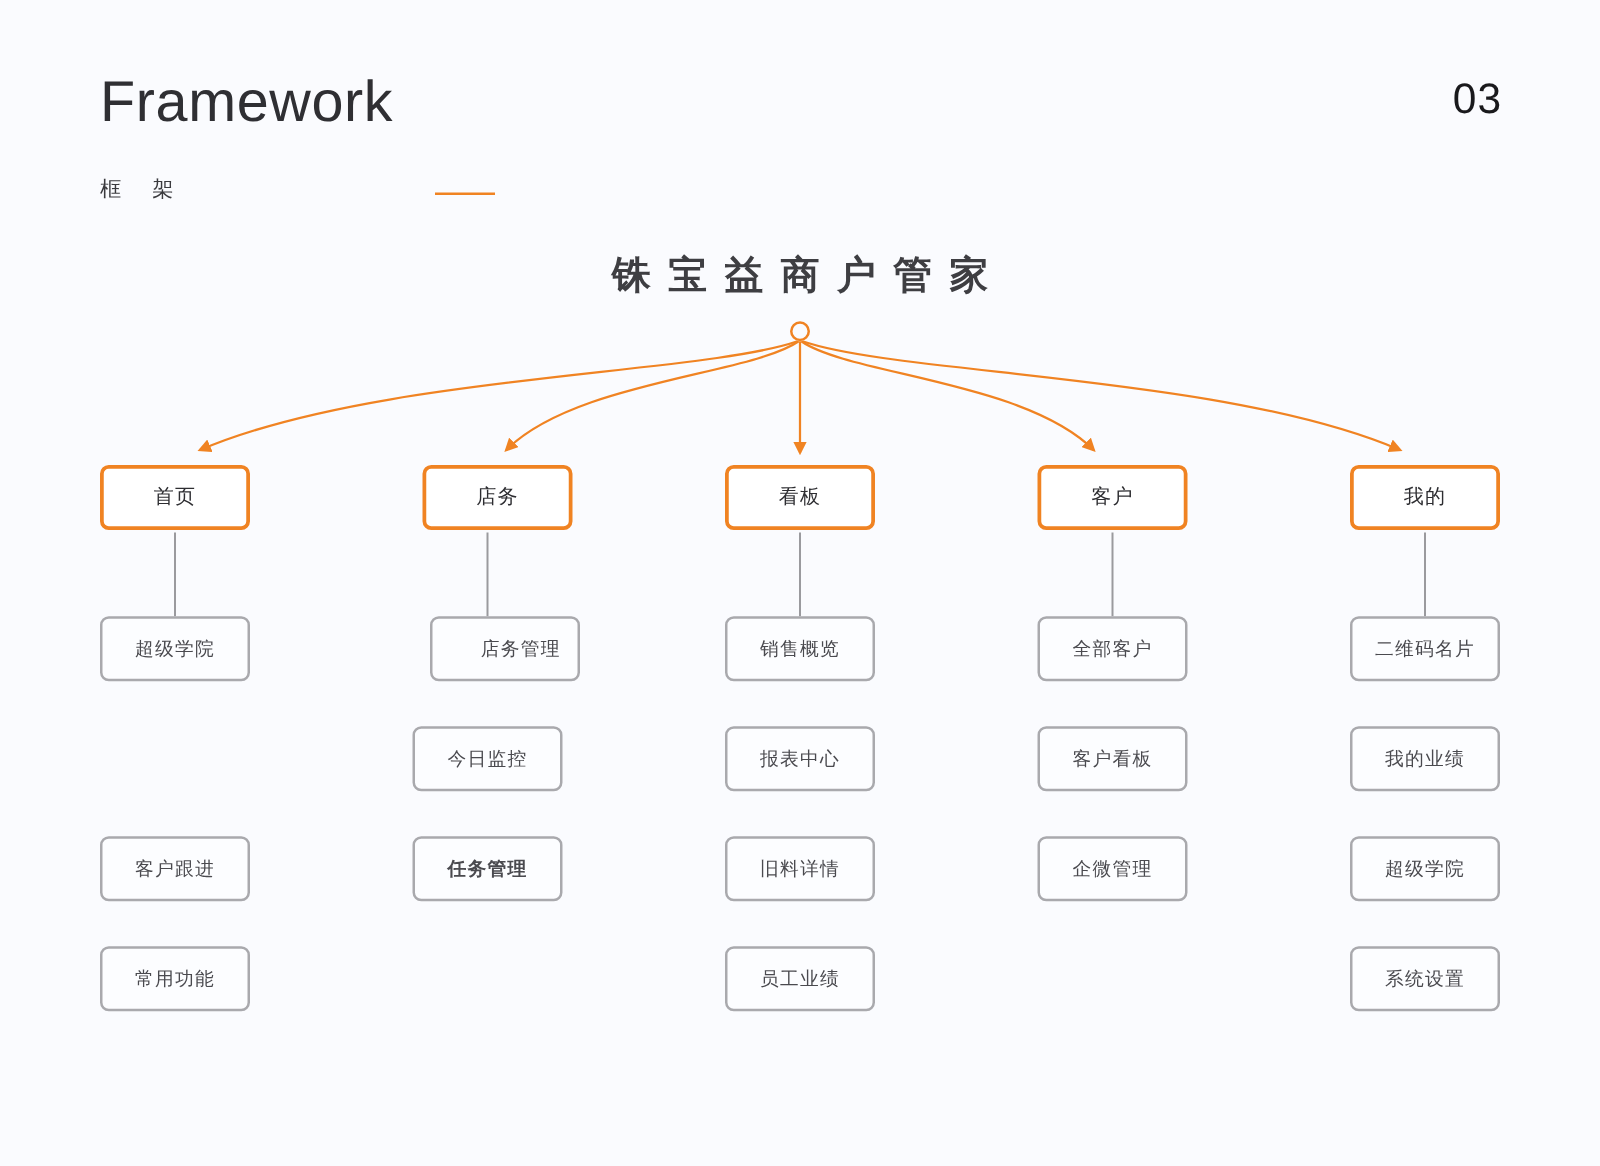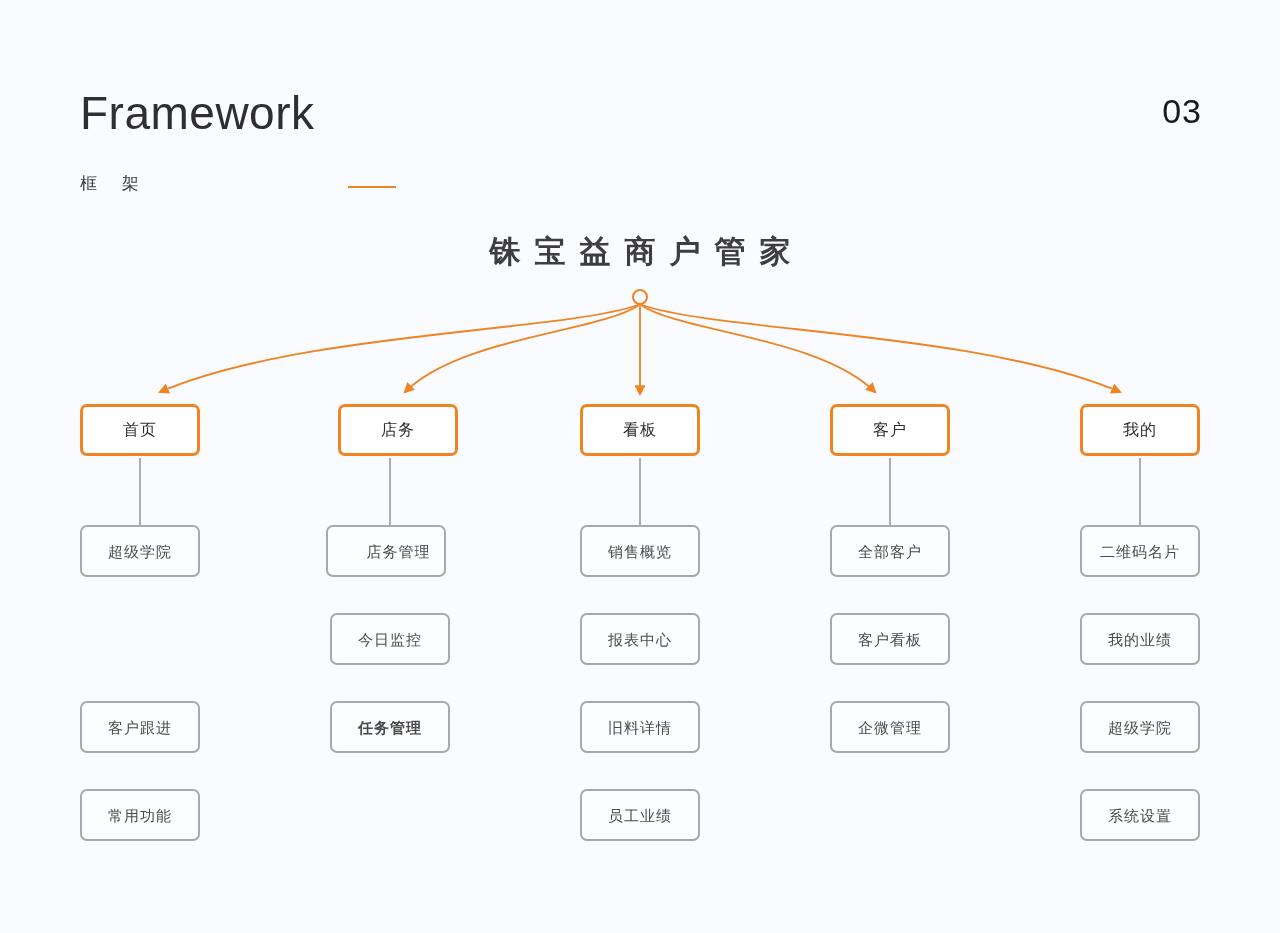--- a/index.html
+++ b/index.html
@@ -11,21 +11,20 @@
     height: 933px;
     background: #fafbfe;
     font-family: "Liberation Sans", "DejaVu Sans", sans-serif;
     overflow: hidden;
     position: relative;
   }
   #stage {
     position: relative;
     width: 1280px;
     height: 810px;
-    margin-top: 32px;
   }
 
   
   .page-title {
     position: absolute;
     left: 80px;
     top: 58px;
     font-size: 46px;
     font-weight: 400;
     letter-spacing: 0.5px;
@@ -152,21 +151,21 @@
   <div class="node node-l1" style="left:80px;  top:372px;">首页</div>
   <div class="node node-l1" style="left:338px; top:372px;">店务</div>
   <div class="node node-l1" style="left:580px; top:372px;">看板</div>
   <div class="node node-l1" style="left:830px; top:372px;">客户</div>
   <div class="node node-l1" style="left:1080px;top:372px;">我的</div>
 
   <div class="node node-l2" style="left:80px; top:493px;">超级学院</div>
   <div class="node node-l2" style="left:80px; top:669px;">客户跟进</div>
   <div class="node node-l2" style="left:80px; top:757px;">常用功能</div>
 
-  <div class="node node-l2" style="left:326px; top:493px;padding-left:25px;">店务管理</div>
+  <div class="node node-l2" style="left:344px; top:493px;padding-left:25px;">店务管理</div>
   <div class="node node-l2" style="left:330px; top:581px;">今日监控</div>
   <div class="node node-l2" style="left:330px; top:669px;font-weight:bold;">任务管理</div>
 
   <div class="node node-l2" style="left:580px; top:493px;">销售概览</div>
   <div class="node node-l2" style="left:580px; top:581px;">报表中心</div>
   <div class="node node-l2" style="left:580px; top:669px;">旧料详情</div>
   <div class="node node-l2" style="left:580px; top:757px;">员工业绩</div>
 
   <div class="node node-l2" style="left:830px; top:493px;">全部客户</div>
   <div class="node node-l2" style="left:830px; top:581px;">客户看板</div>

